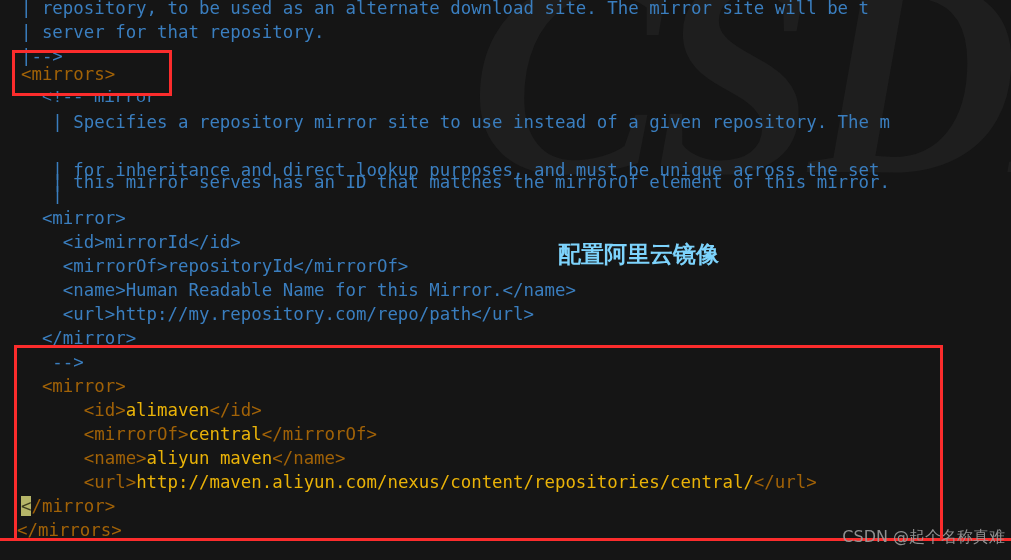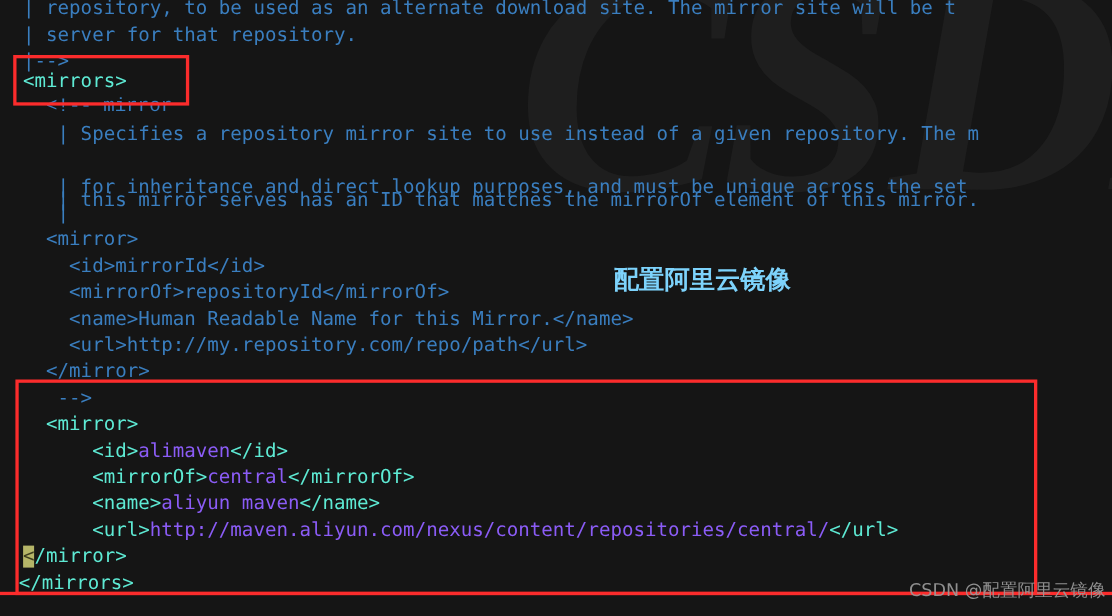--- a/index.html
+++ b/index.html
@@ -49,22 +49,22 @@
     left: 0;
     white-space: pre;
     height: 24px;
     font-size: 17.4px;
     line-height: 24px;
     letter-spacing: 0px;
   }
 
   
   .cmt  { color: #3a7ebf; }          
-  .tag  { color: #5eead4; }          
-  .txt  { color: #8b5cf6; }          
+  .tag  { color: #a16207; }          
+  .txt  { color: #eab308; }          
   .sel  { background: #b5b568; color: #3c3c1e; }  
 
   
   .redbox {
     position: absolute;
     border: 3px solid #fb2c2c;
     box-sizing: border-box;
     pointer-events: none;
   }
   #box-mirrors-tag { left: 12px;  top: 50px;  width: 160px; height: 46px; }
@@ -137,15 +137,15 @@
     </div>
 
   <div class="redbox" id="box-mirrors-tag"></div>
 
   <div class="redbox" id="box-alimaven"></div>
 
   <div id="bottom-rule"></div>
 
   <div id="cn-annotation">配置阿里云镜像</div>
 
-  <div id="csdn-watermark">CSDN @配置阿里云镜像</div>
+  <div id="csdn-watermark">CSDN @起个名称真难</div>
 
 </div>
 
 </body></html>

